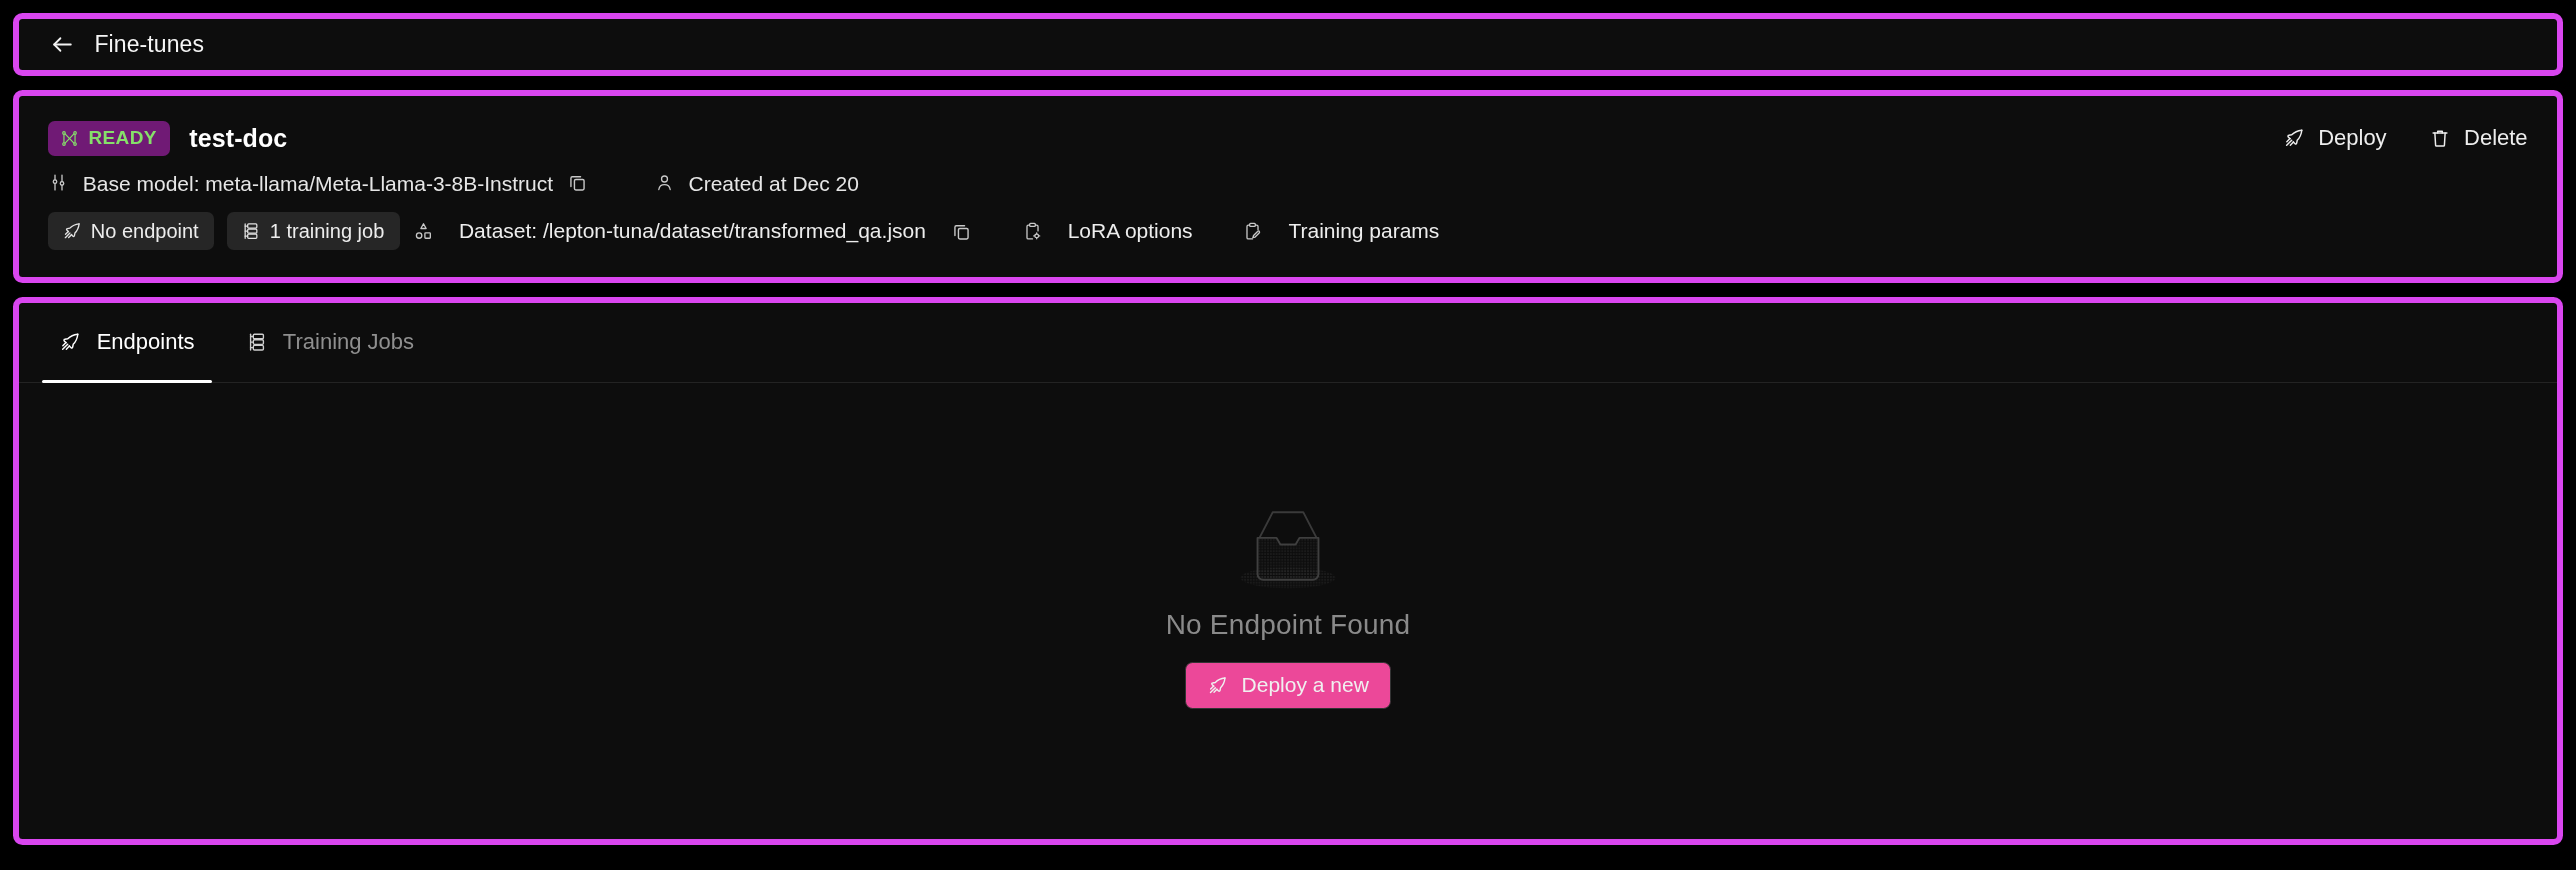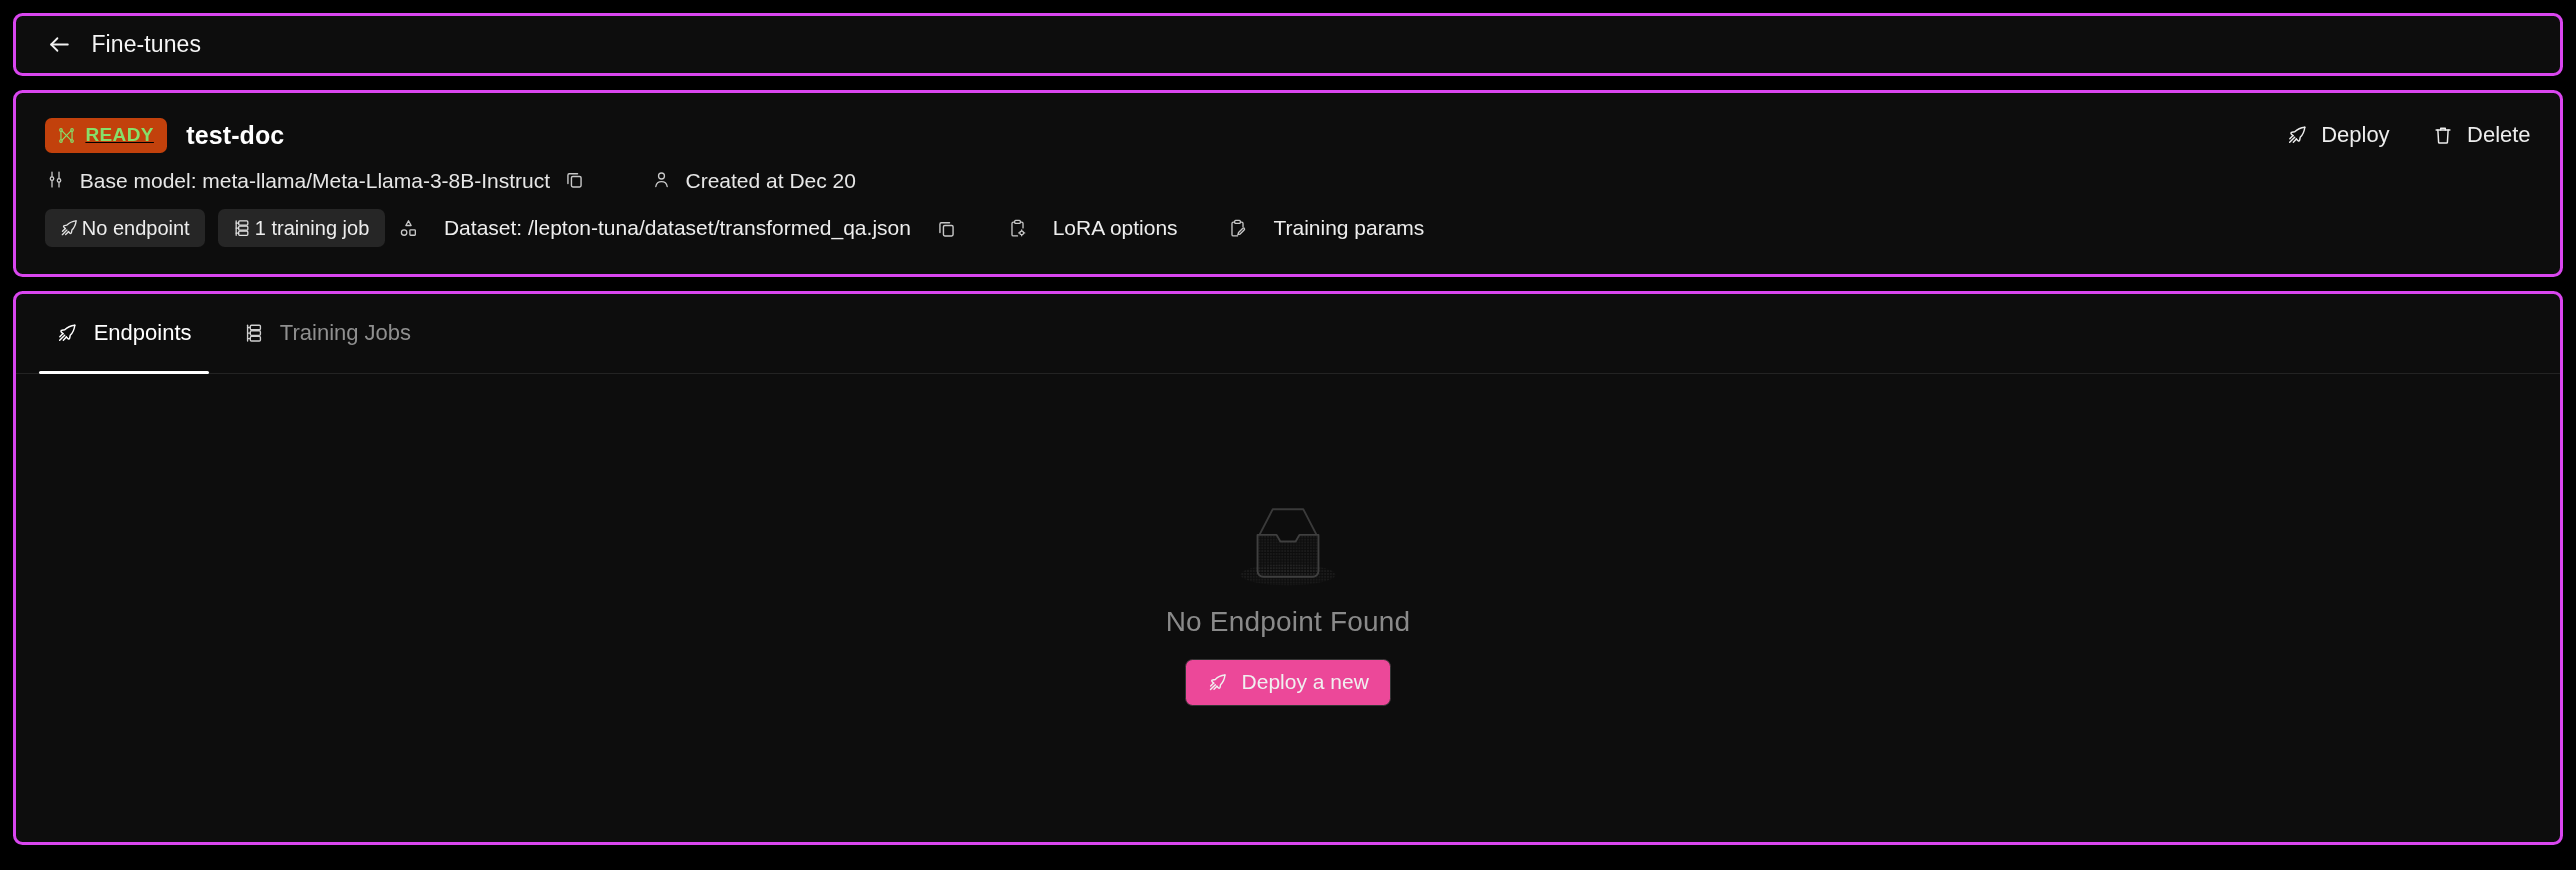--- a/index.html
+++ b/index.html
@@ -19,21 +19,21 @@
     background: #000000;
     padding: 13.4px 13.4px 0 13.4px;
     display: flex;
     flex-direction: column;
     gap: 13.4px;
   }
 
   
   .panel {
     background: #0d0d0d;
-    border: 3px solid #d946ef;
+    border: 6px solid #d946ef;
     border-radius: 9.5px;
   }
 
   
   .header-bar {
     height: 63px;
     display: flex;
     align-items: center;
     padding: 0 31px;
     flex: 0 0 auto;
@@ -67,24 +67,23 @@
   }
   .summary-title-group {
     display: flex;
     align-items: center;
     gap: 19px;
   }
   .status-badge {
     display: inline-flex;
     align-items: center;
     gap: 9.5px;
-    background: #c2410c;
+    background: #701a75;
     border-radius: 6.7px;
     padding: 6.7px 13.4px 6.7px 11.5px;
-    text-decoration: underline;
   }
   .status-badge .badge-icon { width: 19px; height: 19px; display:block; }
   .status-badge .badge-text {
     font-size: 19px;
     font-weight: 600;
     color: #86e06a;
     letter-spacing: 0.4px;
   }
   .ft-name {
     font-size: 25px;
@@ -131,21 +130,21 @@
   .tag-row {
     display: flex;
     align-items: center;
     gap: 13.4px;
     font-size: 20px;
     color: #e8e8e8;
   }
   .pill {
     display: inline-flex;
     align-items: center;
-    gap: 3px;
+    gap: 9px;
     background: #262626;
     border-radius: 6.7px;
     padding: 7.6px 15.3px 7.6px 13.4px;
     font-size: 20px;
     color: #ededed;
     cursor: pointer;
     white-space: nowrap;
   }
   .pill svg { width: 20px; height: 20px; display: block; }
   .plain-tag {

